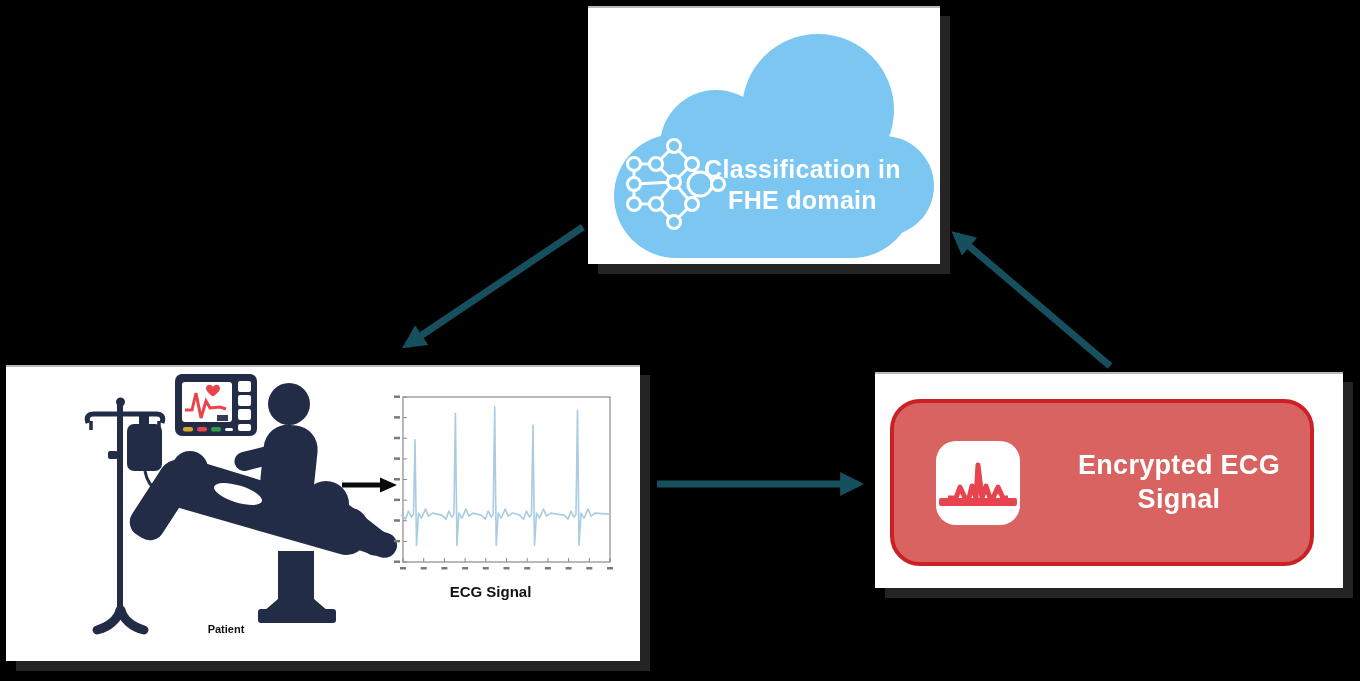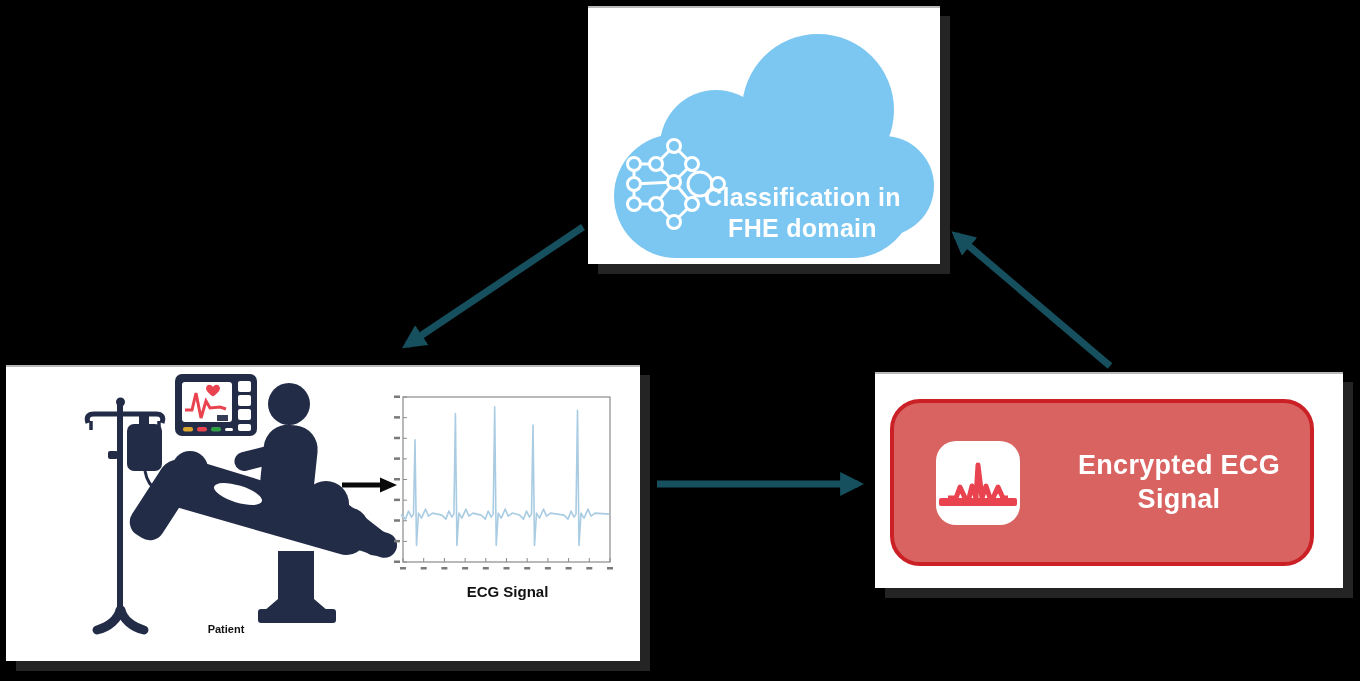--- a/index.html
+++ b/index.html
@@ -9,23 +9,23 @@
   .panel{position:absolute;background:var(--panel-white,#fff);
          box-shadow:10px 10px 0 0 var(--panel-shadow,#242424);
          border-top:2px solid var(--panel-top-edge,#b9b9b9);box-sizing:border-box;}
   .cloud-panel{left:588px;top:6px;width:352px;height:258px;}
   .patient-panel{left:6px;top:365px;width:634px;height:296px;}
   .encrypted-panel{left:875px;top:372px;width:468px;height:216px;}
 
   .panel svg.fill{position:absolute;left:0;top:0;}
 
   .cloud-label{position:absolute;left:102px;top:146px;width:225px;text-align:center;
-    color:var(--text-white,#fff);font-size:25px;font-weight:bold;line-height:1.22;letter-spacing:.3px;margin-top:28px;}
-
-  .ecg-caption{position:absolute;left:398px;top:216px;width:207px;text-align:center;
+    color:var(--text-white,#fff);font-size:25px;font-weight:bold;line-height:1.22;letter-spacing:.3px;}
+
+  .ecg-caption{position:absolute;left:381px;top:216px;width:207px;text-align:center;
     color:var(--label-dark,#111);font-size:15px;font-weight:bold;}
   .patient-caption{position:absolute;left:150px;top:256px;width:140px;text-align:center;
     color:var(--label-dark,#111);font-size:11px;font-weight:bold;}
 
   .red-box{position:absolute;left:15px;top:25px;width:424px;height:167px;border-radius:30px;
     background:var(--encrypted-fill,#d96361);border:4px solid var(--encrypted-border,#cb2026);
     box-sizing:border-box;display:flex;align-items:center;padding-left:42px;gap:28px;}
   .encrypted-label{flex:1;max-width:250px;margin:0 auto;text-align:center;
     color:var(--text-white,#fff);font-size:27px;font-weight:bold;line-height:1.25;letter-spacing:.3px;}
 

